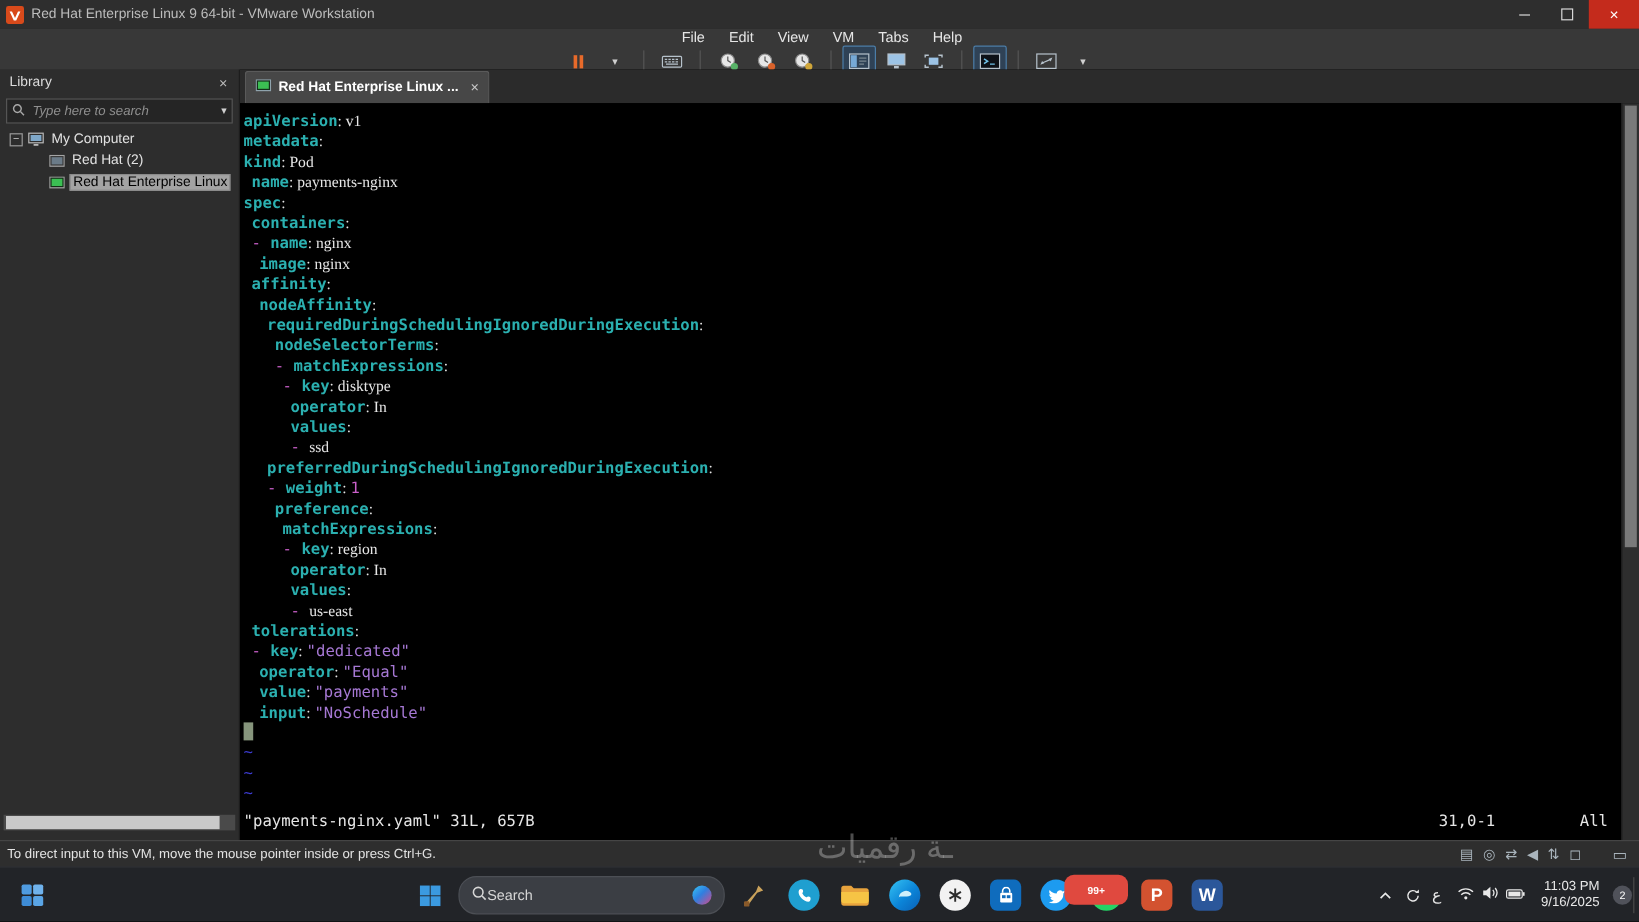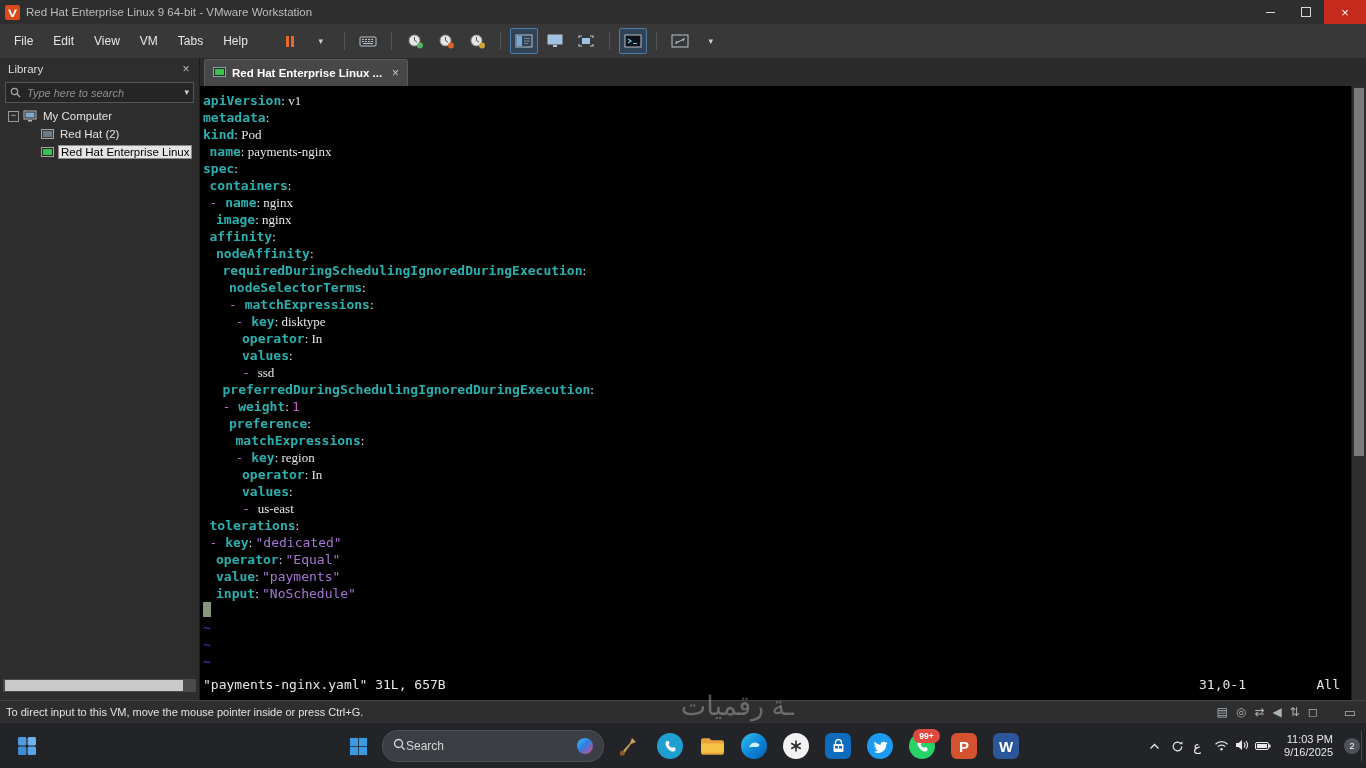--- a/index.html
+++ b/index.html
@@ -12,21 +12,21 @@
   .titlebar .app-logo{margin:0 6px 0 5px;display:flex;}
   .titlebar .title{font-size:11.5px;color:#bdbdbd;flex:1;}
   .win-controls{display:flex;height:24px;}
   .win-btn{width:36px;height:24px;display:flex;align-items:center;justify-content:center;color:#d8d8d8;font-size:12px;}
   .win-btn .min-glyph{display:block;width:9px;border-top:1px solid #d8d8d8;}
   .win-btn .max-glyph{display:block;width:8px;height:8px;border:1px solid #d8d8d8;}
   .win-btn.close{background:#c42b1c;width:42px;color:#fff;font-size:13px;}
 
   
   .menubar{position:absolute;top:24px;left:0;right:0;height:34px;background:#383838;
-    display:flex;align-items:center;border-bottom:1px solid #2a2a2a;}
+    display:flex;align-items:center;border-bottom:1px solid #2a2a2a;flex-direction:column;}
   .menu-items{display:flex;align-items:center;height:100%;margin-left:4px;}
   .menu-item{padding:0 10px;font-size:12px;color:#e6e6e6;height:100%;display:flex;align-items:center;cursor:default;}
   .toolbar{display:flex;align-items:center;margin-left:18px;gap:3px;}
   .tbtn{min-width:26px;height:24px;display:flex;align-items:center;justify-content:center;
     border:1px solid transparent;border-radius:2px;}
   .tbtn.active{border-color:#4b7da8;background:#2f4256;}
   .tsep{width:1px;height:18px;background:#555;margin:0 6px;}
   .p-bar{display:inline-block;width:3px;height:11px;background:#e86a2a;margin:0 1px;}
   .caret{color:#cfcfcf;font-size:9px;line-height:1;}
 
@@ -40,21 +40,21 @@
     display:flex;align-items:center;padding:0 4px;gap:4px;}
   .searchbox input{flex:1;background:transparent;border:none;outline:none;color:#cfcfcf;
     font-size:11px;font-style:italic;font-family:"Liberation Sans",sans-serif;min-width:0;}
   .searchbox input::placeholder{color:#8f8f8f;}
   .tree{margin-top:4px;}
   .tree-item{height:18px;display:flex;align-items:center;gap:4px;color:#e2e2e2;font-size:11.5px;white-space:nowrap;}
   .expander{width:9px;height:9px;border:1px solid #9a9a9a;background:#2d2d2d;color:#cfcfcf;
     font-size:9px;line-height:7px;text-align:center;display:inline-block;}
   .exp-sp{width:9px;display:inline-block;}
   .tree-label{padding:0 2px;}
-  .tree-item.selected .tree-label{background:#e5e5e5;color:#000;border:1px solid #8a8a8a;}
+  .tree-item.selected .tree-label{background:#a3a3a3;color:#000;border:1px solid #8a8a8a;}
   .hscroll{position:absolute;left:3px;right:3px;bottom:8px;height:13px;background:#4a4a4a;}
   .hscroll .hthumb{position:absolute;left:2px;top:1px;bottom:1px;width:92%;background:#c9c9c9;}
 
   
   .content{position:relative;flex:1;background:#000;}
   .tabbar{position:absolute;top:0;left:0;right:0;height:28px;background:#2b2b2b;display:flex;align-items:flex-end;}
   .tab{margin-left:4px;height:26px;background:#474747;border:1px solid #5a5a5a;border-bottom:none;
     border-radius:3px 3px 0 0;display:flex;align-items:center;gap:6px;padding:0 8px;min-width:186px;}
   .tab-label{color:#fff;font-size:11.5px;font-weight:bold;flex:1;}
   .tab-close{color:#c9c9c9;font-size:12px;}
@@ -93,22 +93,22 @@
   .tk-center{position:absolute;left:340px;top:4px;height:38px;display:flex;align-items:center;gap:6px;}
   .tk-btn{width:36px;height:36px;display:flex;align-items:center;justify-content:center;border-radius:5px;position:relative;}
   .search-pill{width:200px;height:30px;background:#3b3e44;border:1px solid #4c4f55;border-radius:15px;
     display:flex;align-items:center;gap:0;padding:0 10px;color:#d6d6d6;font-size:12px;}
   .search-pill .spacer{flex:1;}
   .bing-dot{width:16px;height:16px;border-radius:50%;
     background:linear-gradient(135deg,#37c6f4 0%,#2f7fe0 45%,#d44a8a 100%);}
   .app-circle{width:26px;height:26px;border-radius:50%;display:flex;align-items:center;justify-content:center;}
   .app-square{width:26px;height:26px;border-radius:6px;display:flex;align-items:center;justify-content:center;
     color:#fff;font-weight:bold;font-size:15px;}
-  .badge{position:absolute;top:1px;right:0px;min-width:15px;height:14px;border-radius:8px;background:#e0493f;
-    color:#fff;font-size:8.5px;display:flex;align-items:center;justify-content:center;padding:0 6px;font-weight:bold;}
+  .badge{position:absolute;top:1px;right:0px;min-width:15px;height:25px;border-radius:8px;background:#e0493f;
+    color:#fff;font-size:8.5px;display:flex;align-items:center;justify-content:center;padding:0 19px;font-weight:bold;}
   .tray{position:absolute;right:6px;top:0;height:46px;display:flex;align-items:center;gap:9px;}
   .tray-ic{display:flex;align-items:center;justify-content:center;min-width:14px;}
   .tray-lang{color:#e8e8e8;font-size:13px;font-family:"DejaVu Sans",sans-serif;}
   .sys-group{display:flex;align-items:center;gap:6px;padding:4px 4px;border-radius:4px;}
   .clock{text-align:right;color:#e8e8e8;font-size:11px;line-height:13px;}
   .notif-badge{width:16px;height:16px;border-radius:50%;background:#50525a;color:#fff;font-size:9px;
     display:flex;align-items:center;justify-content:center;margin-left:2px;}
   .show-desktop{position:absolute;right:0;top:8px;width:4px;height:30px;border-left:1px solid #4a4a4a;}
 
   .watermark{position:absolute;left:594px;top:690px;width:200px;color:rgba(220,220,220,.35);

